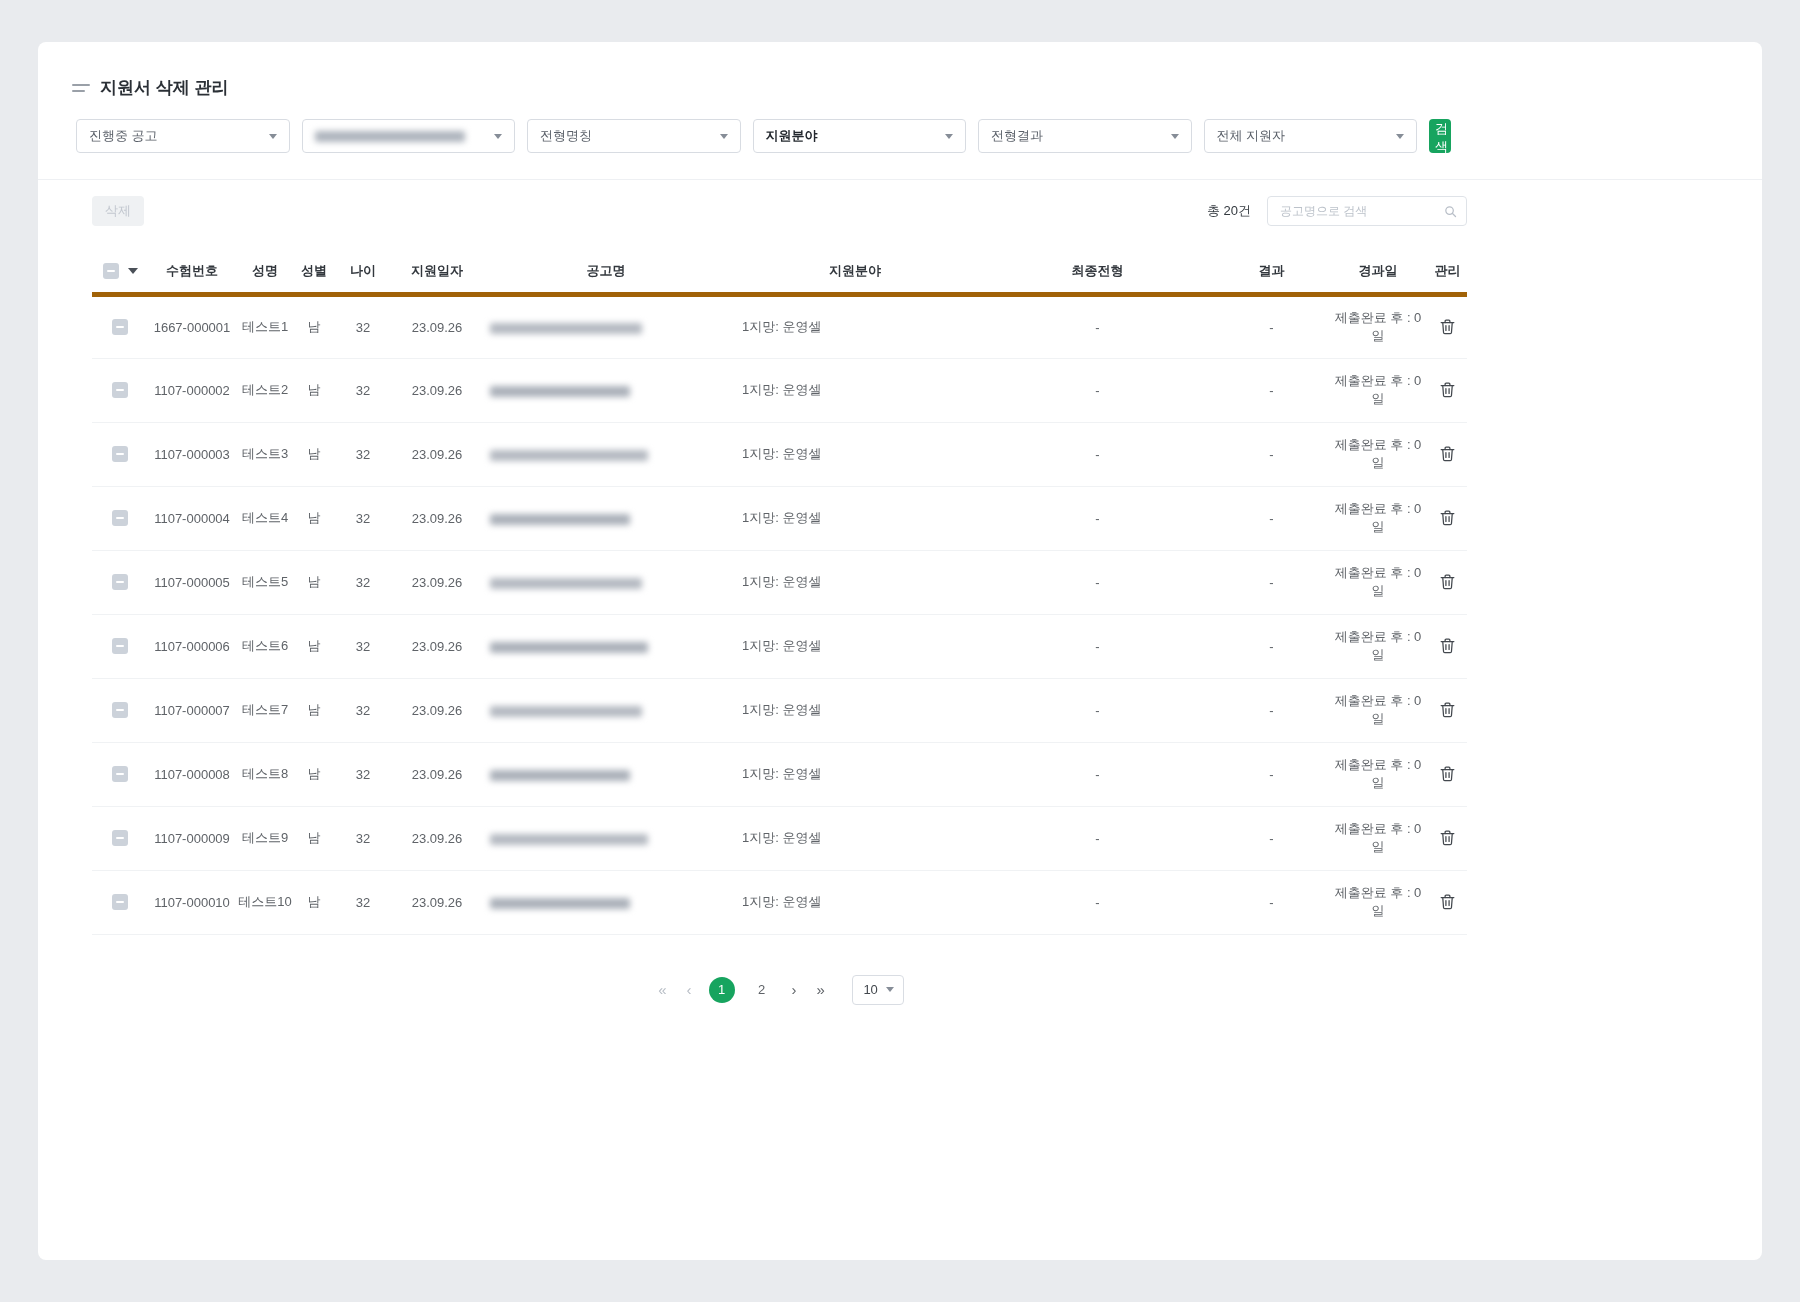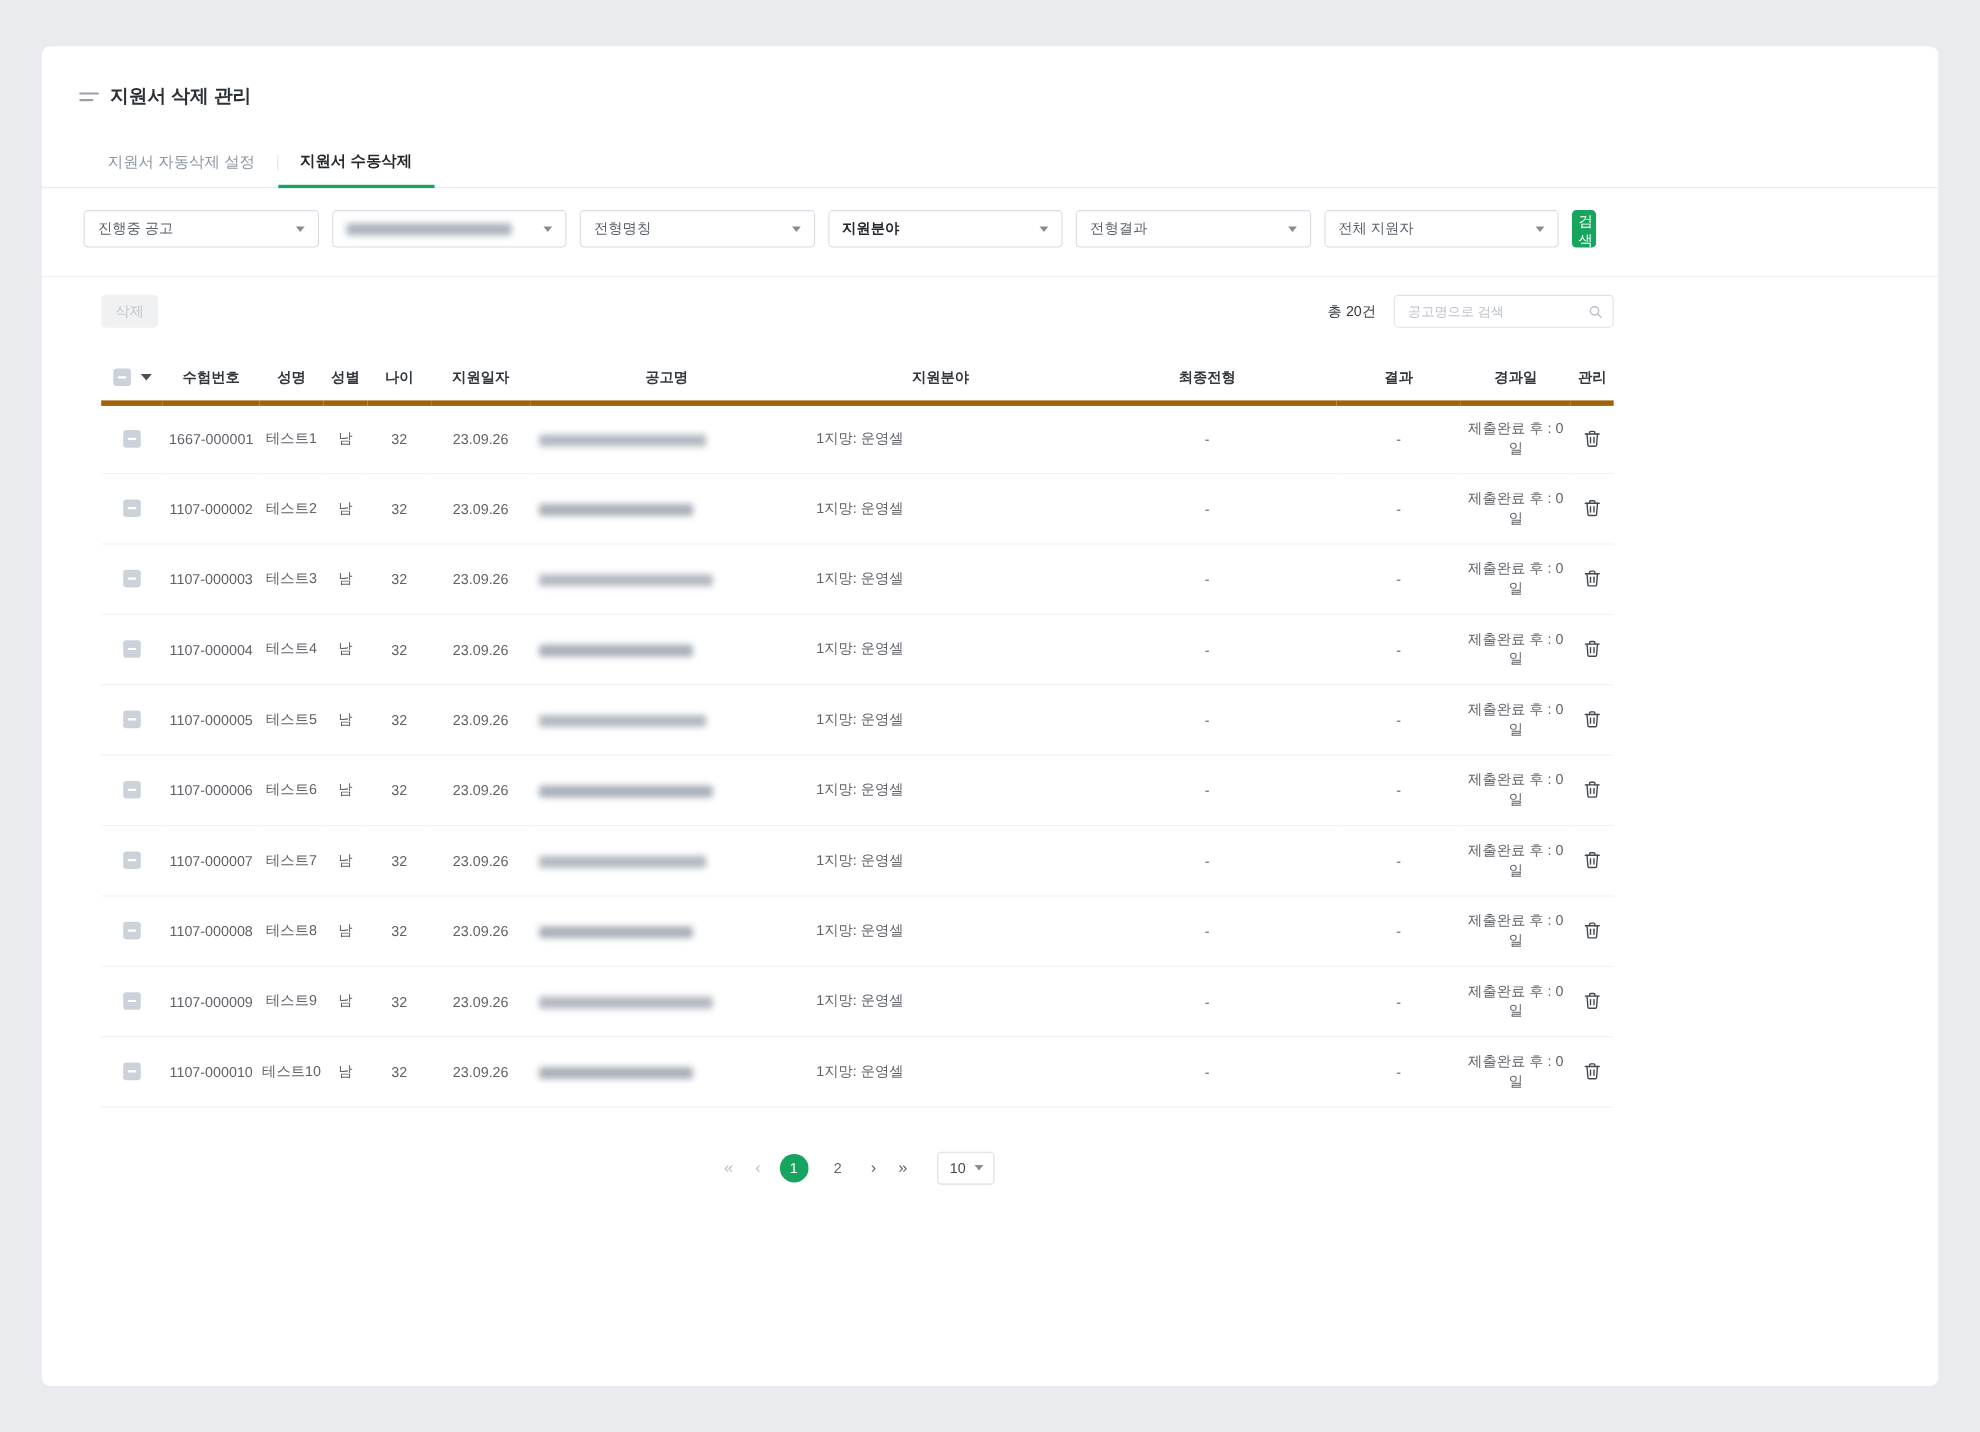--- a/index.html
+++ b/index.html
@@ -180,25 +180,20 @@
 <div class="card">
 
   <div class="title-row">
     <span class="menu-icon">
         <i></i>
         <i></i>
       </span>
     <h1 class="page-title">지원서 삭제 관리</h1>
   </div>
 
-  <div class="tabs" id="tabs">
-      <div class="tab">지원서 자동삭제 설정</div>
-      <span class="tab-divider"></span>
-      <div class="tab active">지원서 수동삭제</div>
-    </div>
 
   <div class="filters-section">
     <div class="filters" id="filter-dropdowns">
         <div class="dropdown">
           <span class="dd-value">진행중 공고</span>
           <span class="caret"></span>
         </div>
         <div class="dropdown">
           <span class="redacted-inline"></span>
           <span class="caret"></span>

